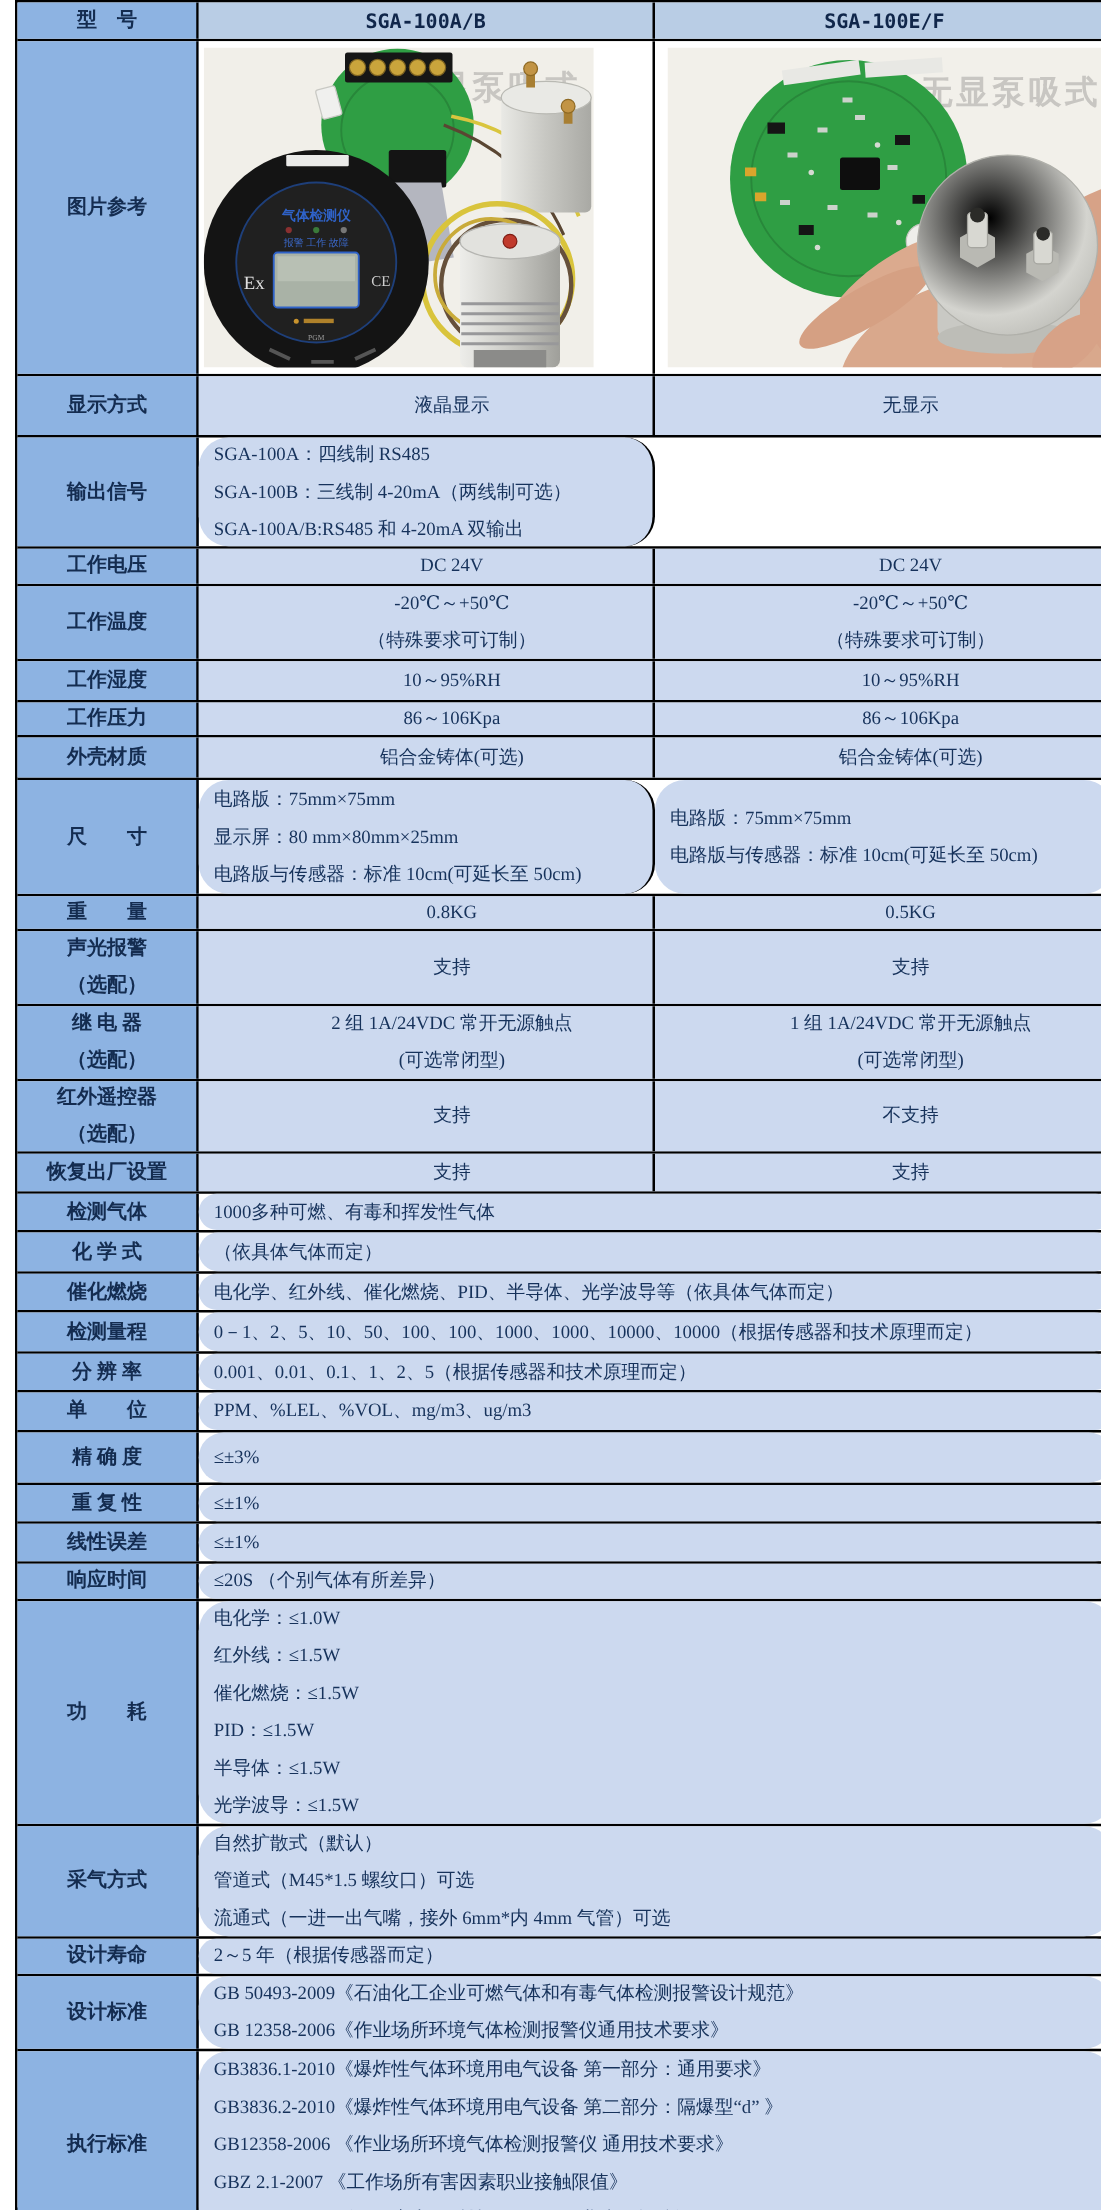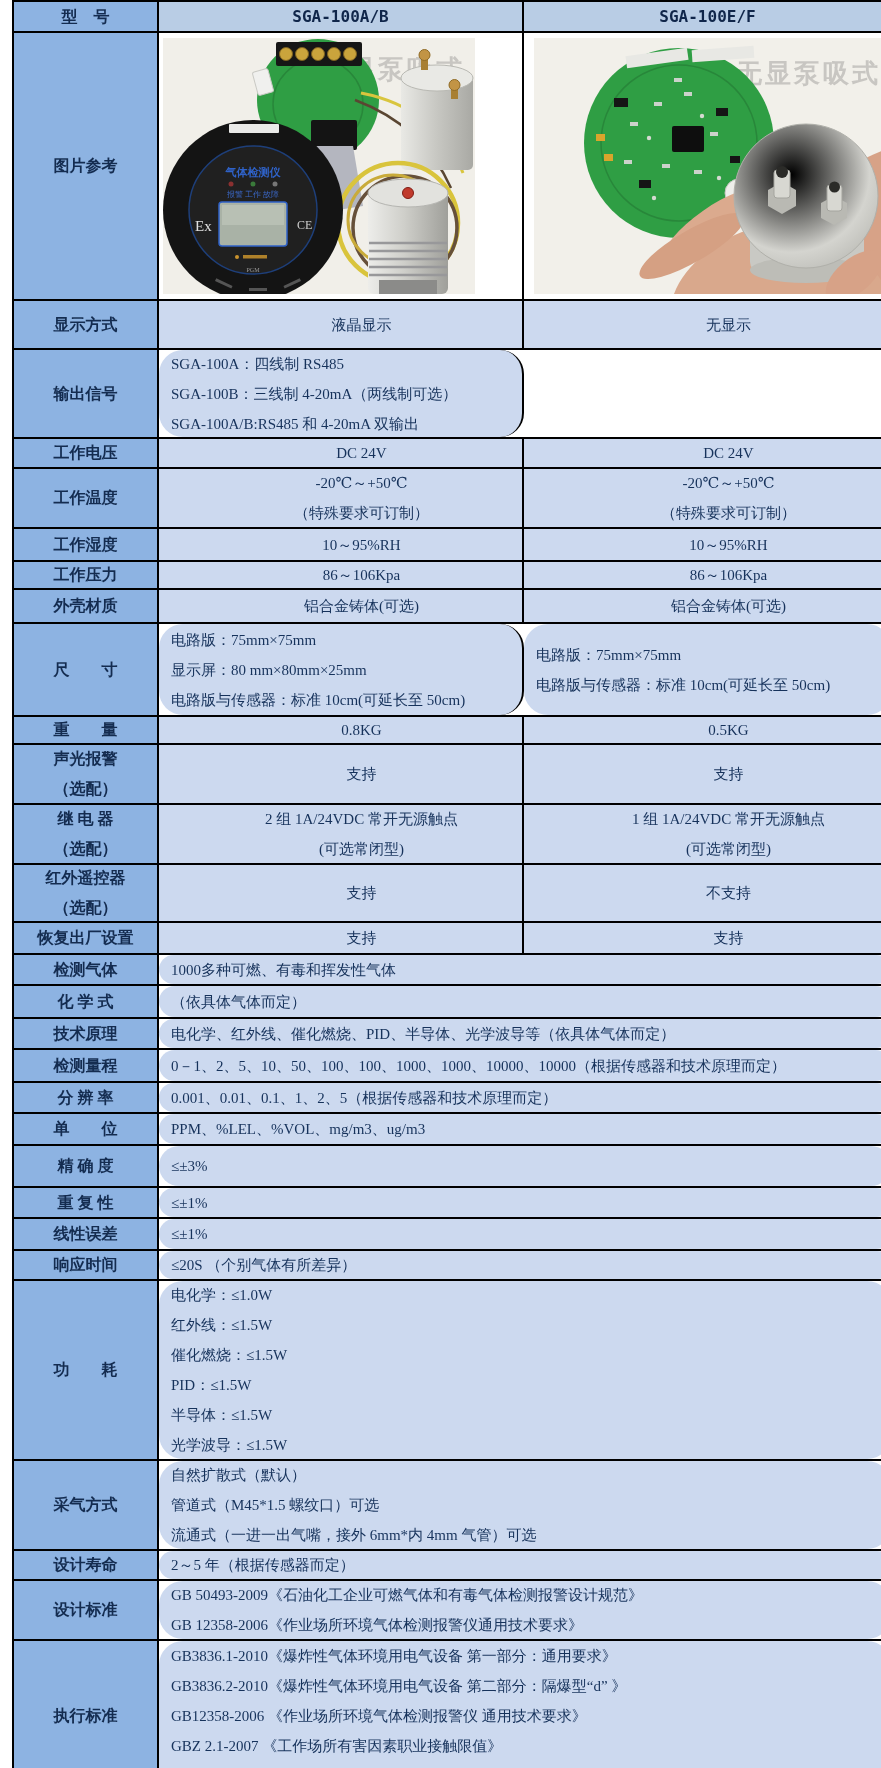--- a/index.html
+++ b/index.html
@@ -273,21 +273,21 @@
 
   <div class="row" style="height:31px">
     <div class="cell lbl">检测气体</div>
     <div class="cell wide val leftal">1000多种可燃、有毒和挥发性气体</div>
   </div>
   <div class="row" style="height:33px">
     <div class="cell lbl">化 学 式</div>
     <div class="cell wide val leftal">（依具体气体而定）</div>
   </div>
   <div class="row" style="height:31px">
-    <div class="cell lbl">技术原理</div>
+    <div class="cell lbl">催化燃烧</div>
     <div class="cell wide val leftal">电化学、红外线、催化燃烧、PID、半导体、光学波导等（依具体气体而定）</div>
   </div>
   <div class="row" style="height:33px">
     <div class="cell lbl">检测量程</div>
     <div class="cell wide val leftal">0－1、2、5、10、50、100、100、1000、1000、10000、10000（根据传感器和技术原理而定）</div>
   </div>
   <div class="row" style="height:31px">
     <div class="cell lbl">分 辨 率</div>
     <div class="cell wide val leftal">0.001、0.01、0.1、1、2、5（根据传感器和技术原理而定）</div>
   </div>

